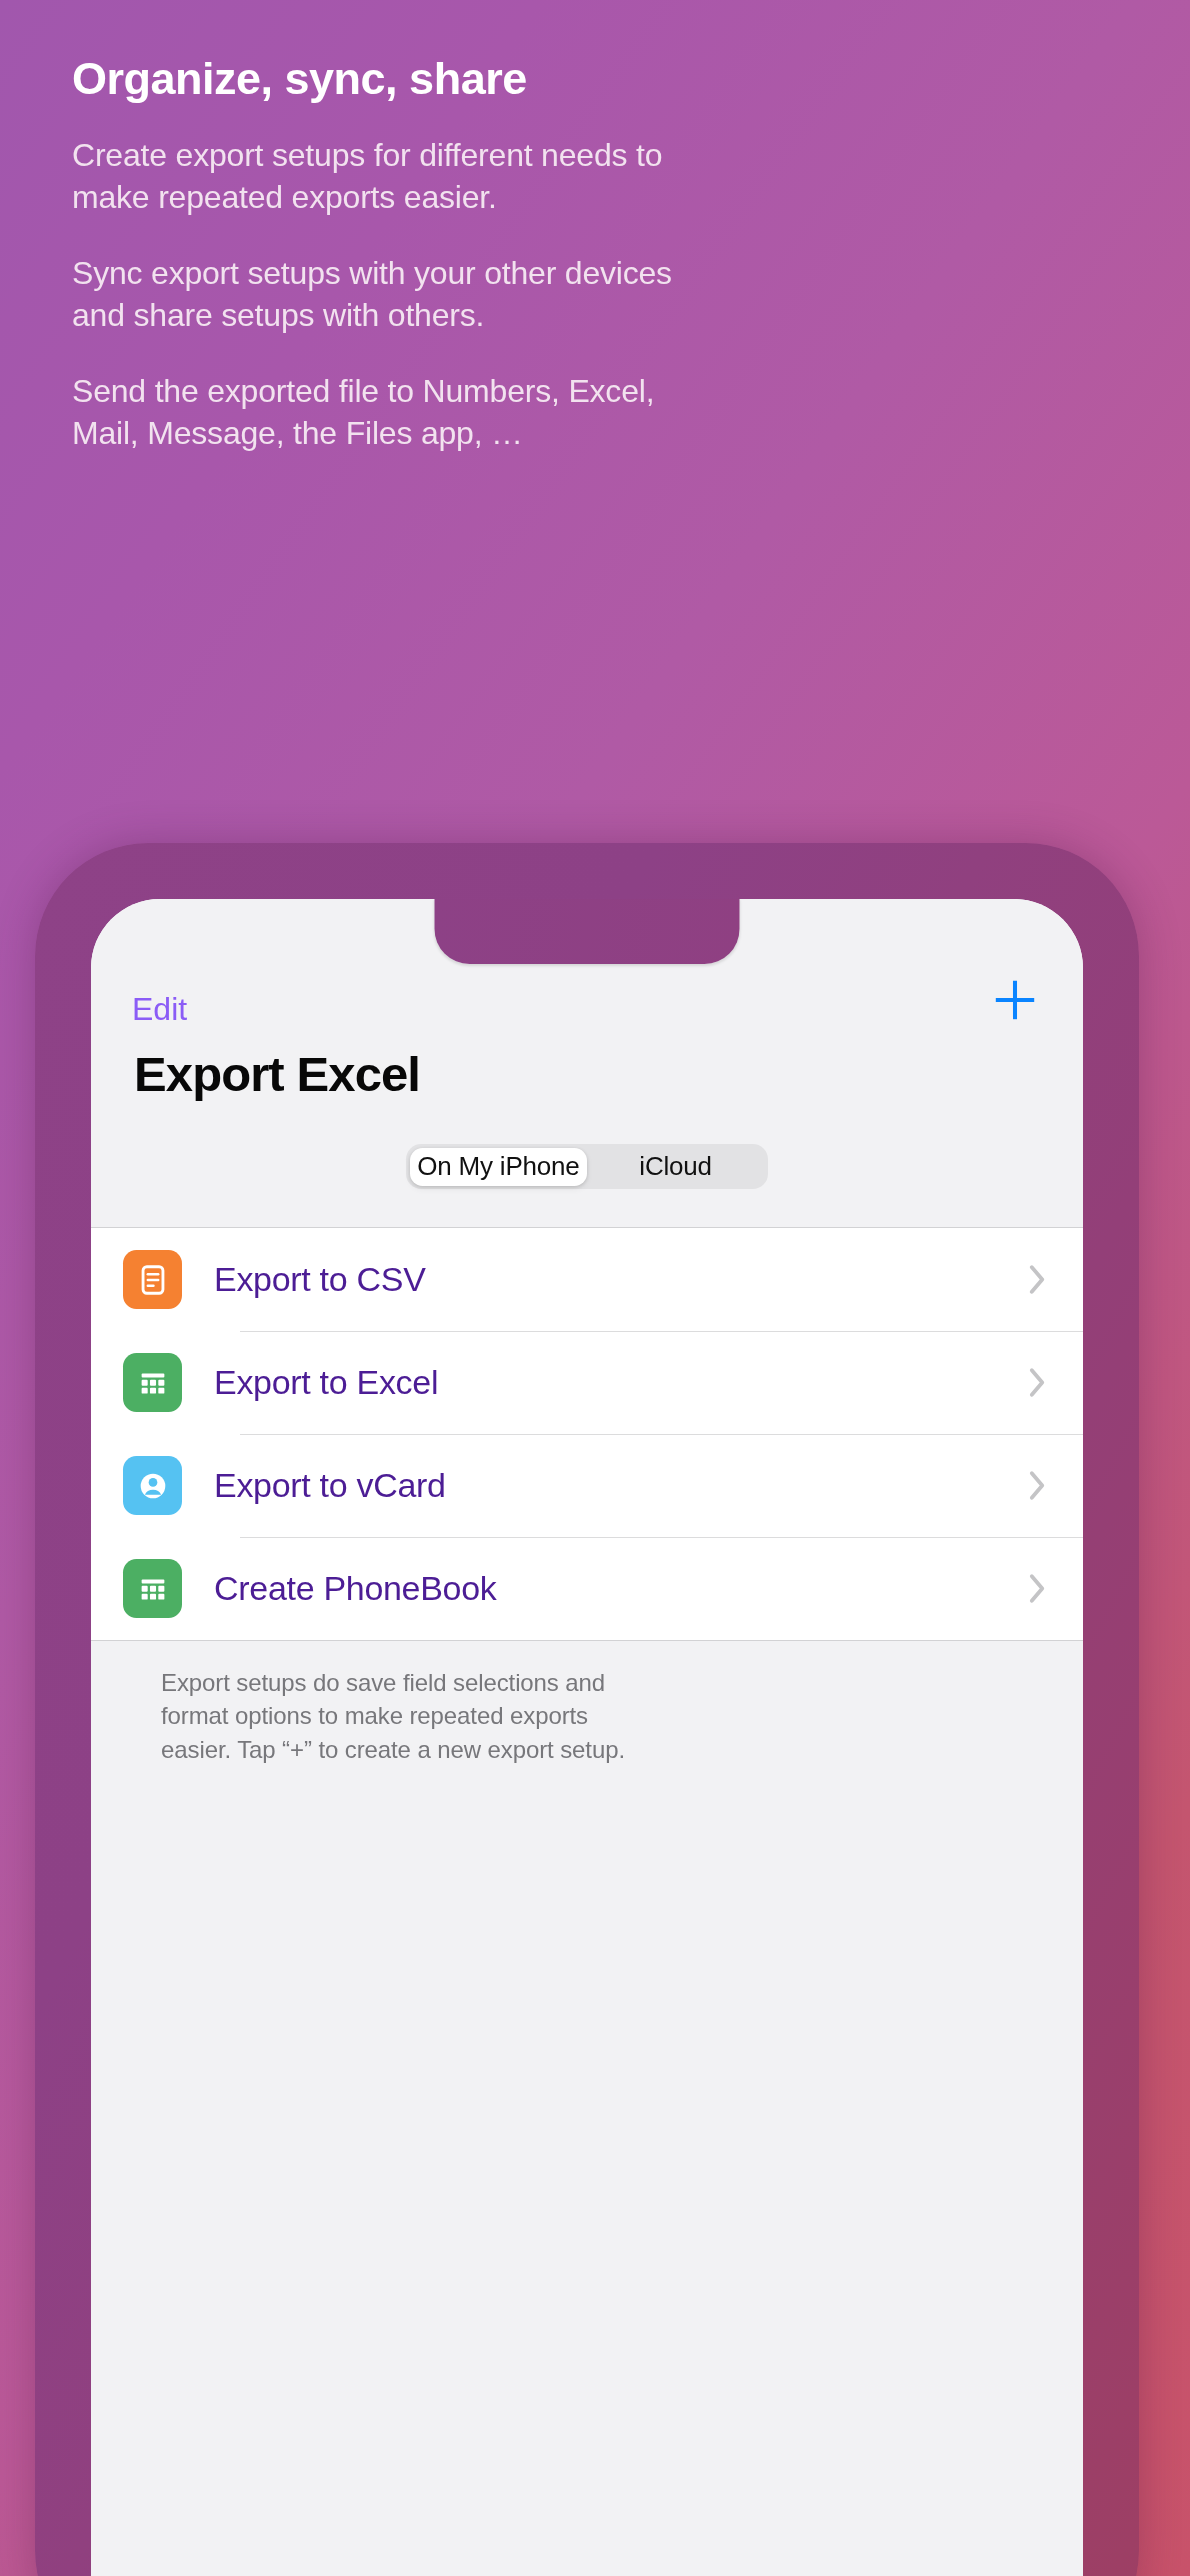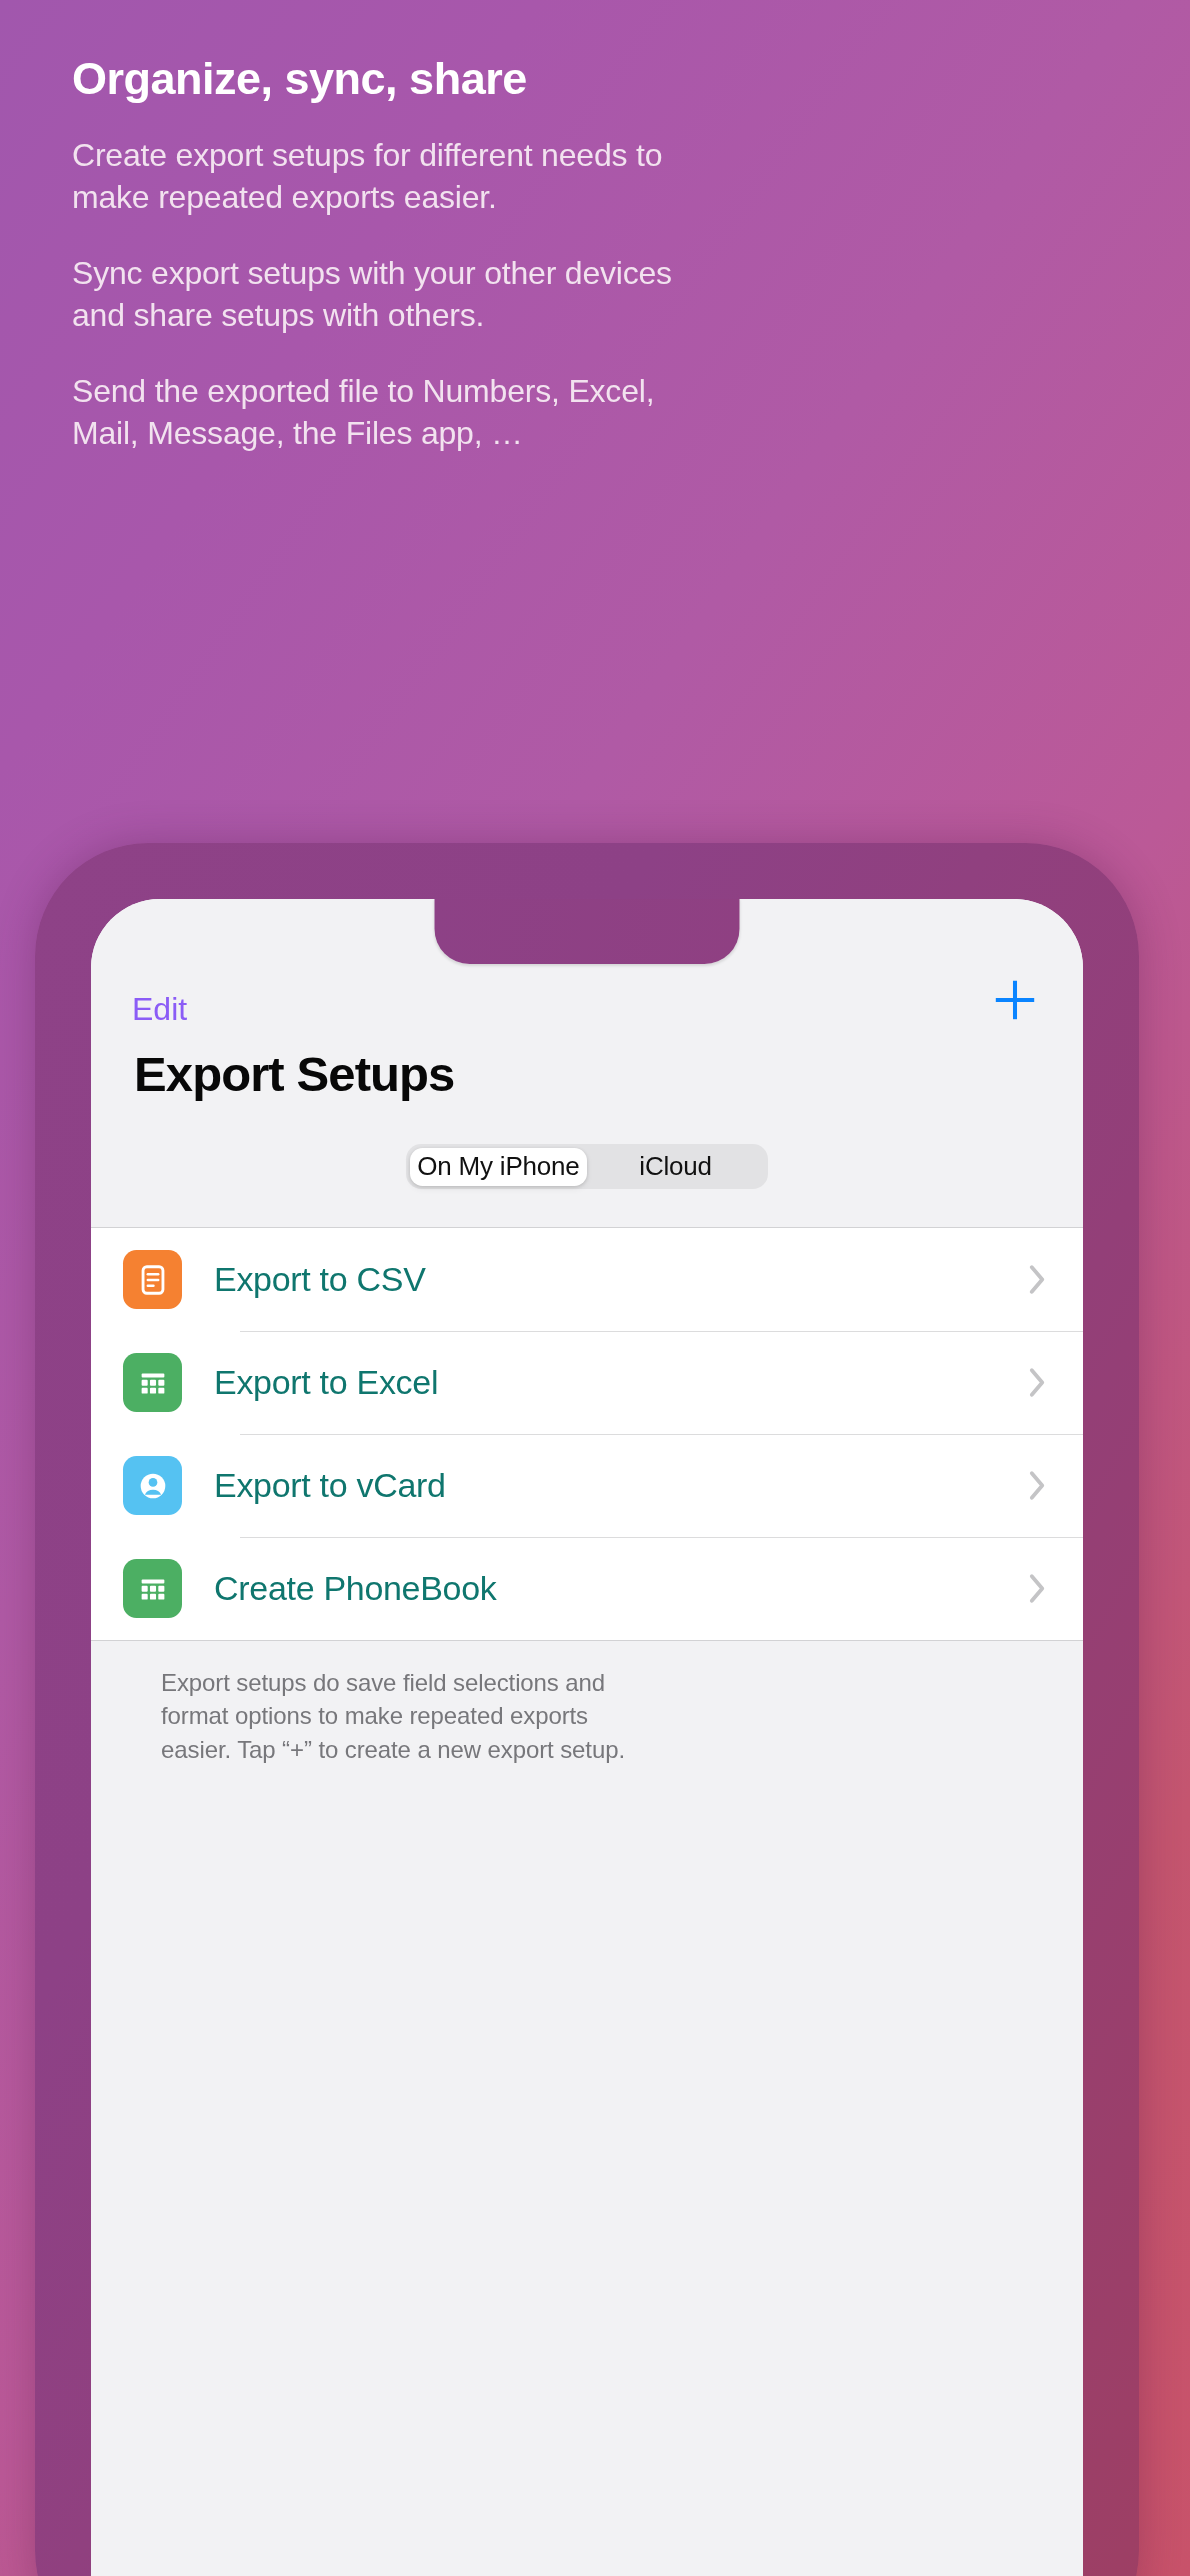--- a/index.html
+++ b/index.html
@@ -162,21 +162,21 @@
     width:59px; height:59px;
     border-radius:13.4px;
     flex:none;
     display:flex;
     align-items:center;
     justify-content:center;
   }
   .row-label {
     margin-left:32px;
     font-size:34px;
-    color:#0f766e;
+    color:#4c1d95;
     letter-spacing:-0.3px;
     flex:1;
   }
   .chevron {
     margin-right:36px;
     flex:none;
     display:flex;
     align-items:center;
   }
 
@@ -209,21 +209,21 @@
       <div class="navbar">
         <span class="nav-edit">Edit</span>
         <span class="nav-plus">
           <svg width="48" height="48" viewBox="0 0 50 50">
             <line x1="25" y1="5" x2="25" y2="45" stroke="#0a84ff" stroke-width="4.2" stroke-linecap="butt"></line>
             <line x1="5" y1="25" x2="45" y2="25" stroke="#0a84ff" stroke-width="4.2" stroke-linecap="butt"></line>
           </svg>
         </span>
       </div>
 
-      <div class="large-title">Export Setups</div>
+      <div class="large-title">Export Excel</div>
 
       <div class="seg-wrap">
         <div class="segmented">
           <div class="seg active">On My iPhone</div>
           <div class="seg">iCloud</div>
         </div>
       </div>
 
       <div class="list">
 

